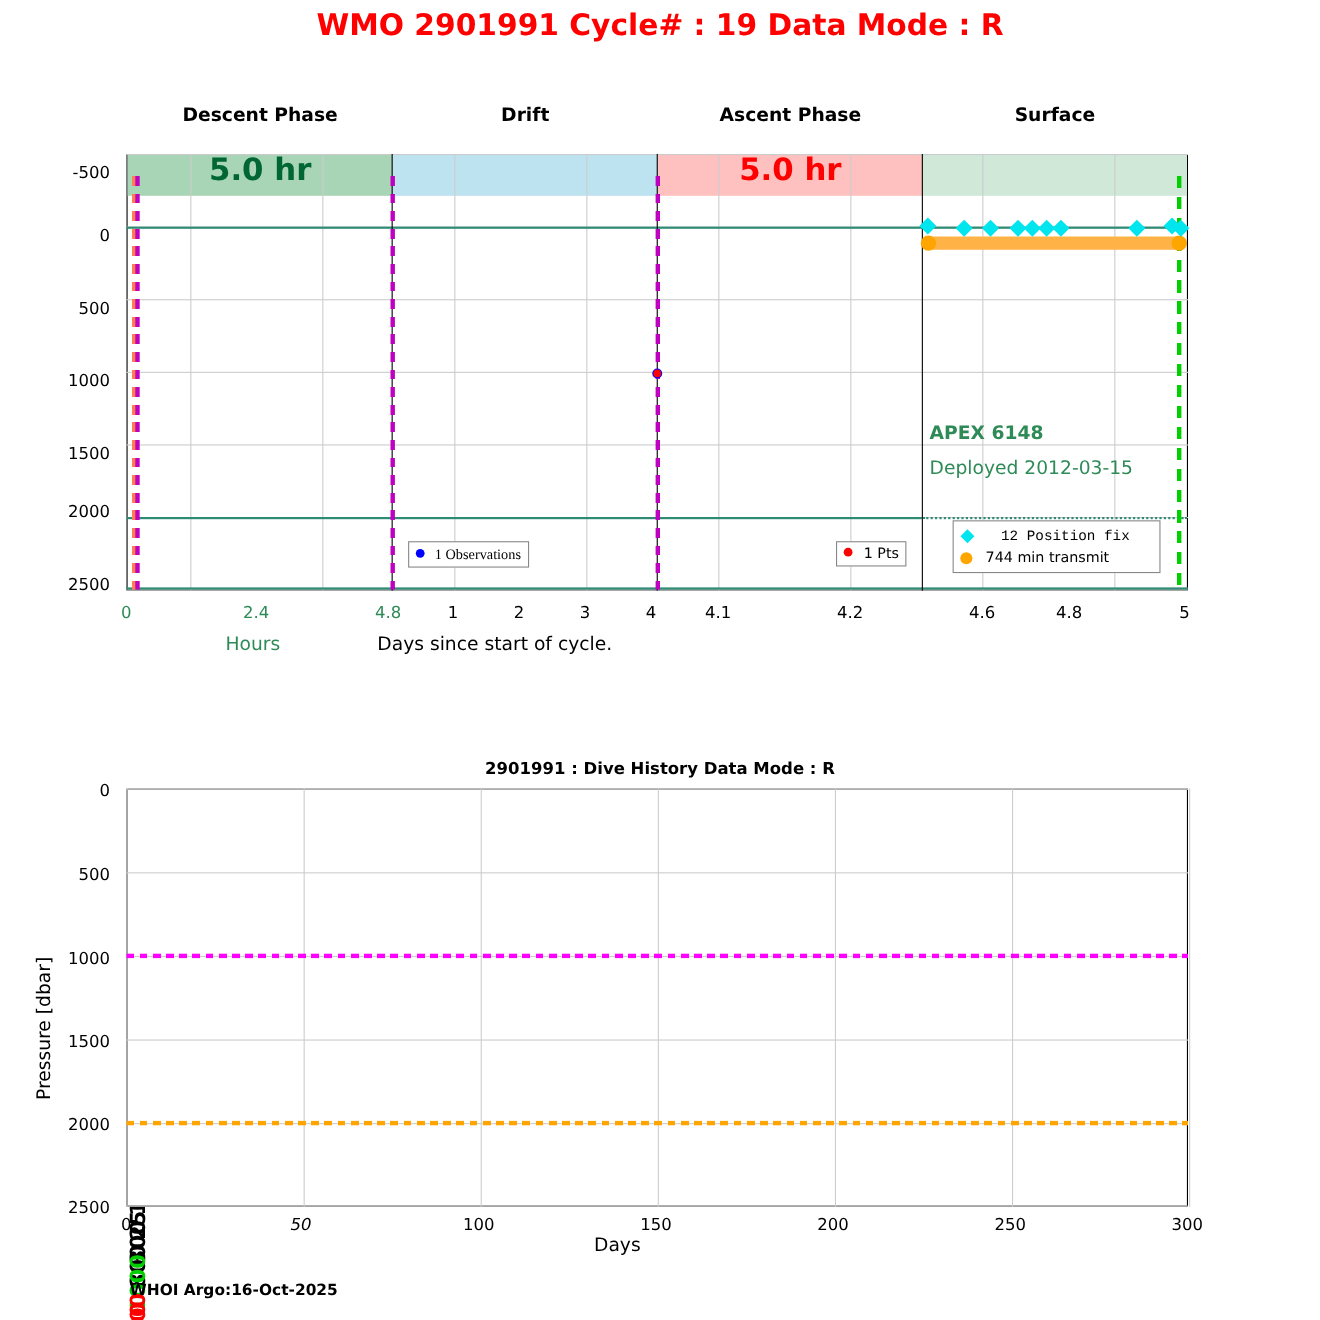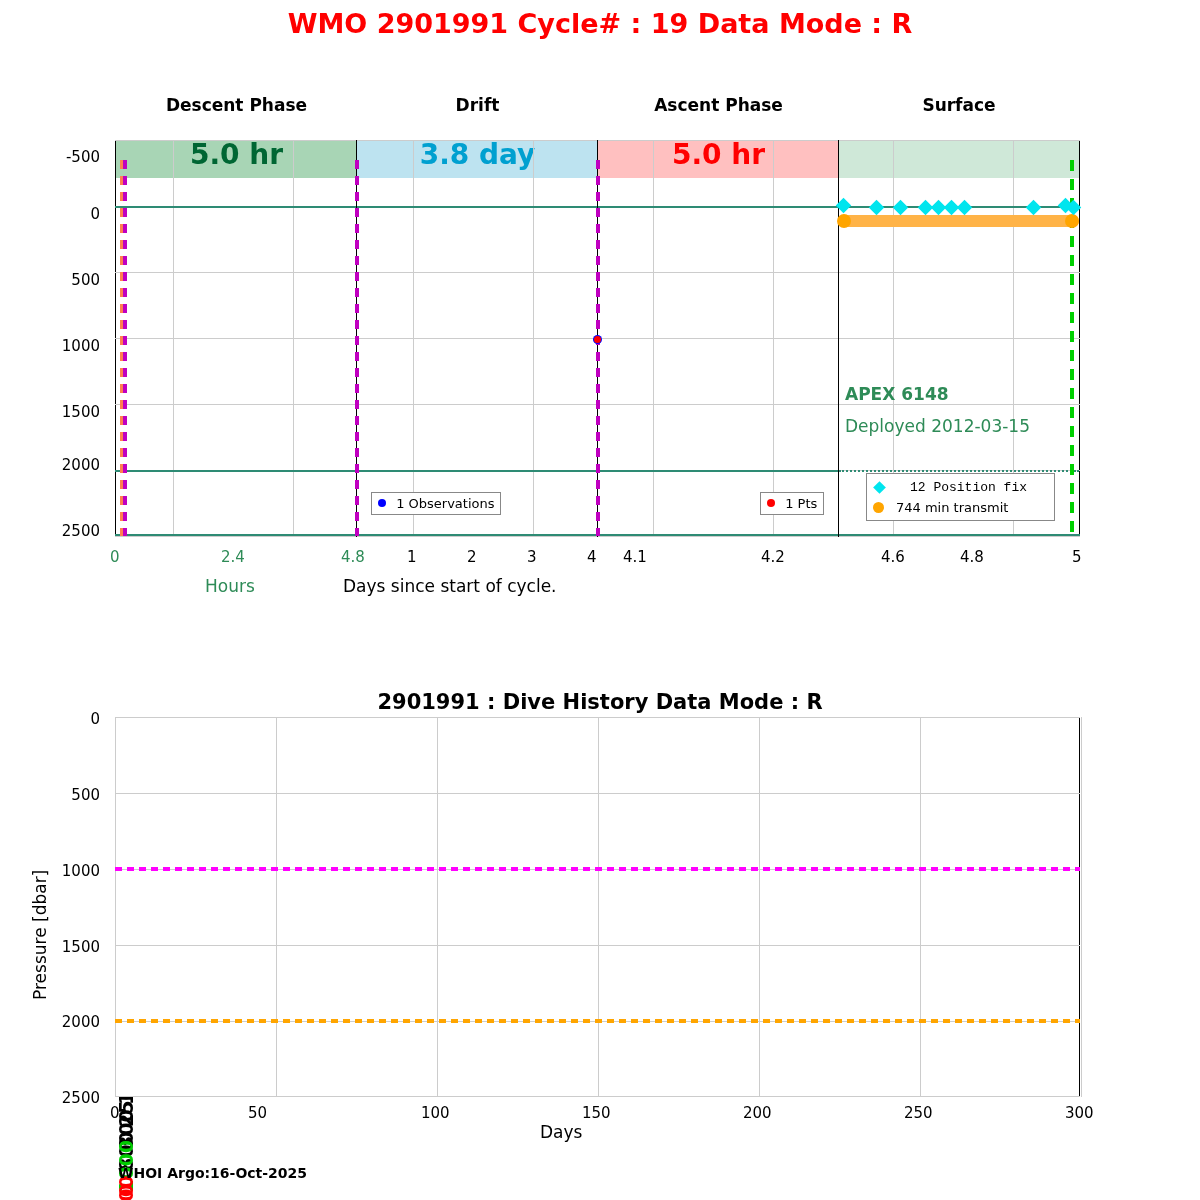--- a/index.html
+++ b/index.html
@@ -17,21 +17,21 @@
   .tick-lbl{position:absolute;font-size:15px;color:#000;}
   .ytick{position:absolute;font-size:15px;color:#000;text-align:right;width:60px;}
   .vdash{position:absolute;width:4px;}
   .vsolid{position:absolute;width:1px;background:#000;}
   .rot{transform-origin:left top;white-space:nowrap;}
   .legendbox{position:absolute;background:#fff;border:1px solid #888;font-size:13px;padding:3px 6px;}
   .diamond{width:11px;height:11px;background:#00e5ee;transform:rotate(45deg);position:absolute;}
   .dot{border-radius:50%;position:absolute;}
   
   #panel2{left:115px;top:717px;width:965px;height:380px;}
-  #bottom-title{top:690px;left:0;width:1200px;text-align:center;font-weight:bold;font-size:21px;color:#000;}
+  #bottom-title{top:690px;left:0;width:1200px;text-align:center;font-weight:bold;font-size:15px;color:#000;}
   .ylabel-rot{position:absolute;font-size:17px;color:#000;transform:rotate(-90deg);transform-origin:left top;white-space:nowrap;}
   .xlabel{position:absolute;font-size:17px;color:#000;}
   #footer{left:118px;top:1165px;font-size:14px;color:#000;font-weight:bold;}
 </style>
 </head>
 <body>
 
 <div class="abs" id="main-title">WMO 2901991    Cycle# : 19    Data Mode : R</div>
 
 <div class="abs" id="panel1">
@@ -41,21 +41,20 @@
   <div class="phase-band" style="left:242px;width:241px;background:#bde3f0;"></div>
   <div class="phase-band" style="left:483px;width:241px;background:#ffc0c0;"></div>
   <div class="phase-band" style="left:724px;width:240px;background:#cfe8d8;"></div>
 
   <div class="phase-label" style="left:1px;top:-45px;width:241px;">Descent Phase</div>
   <div class="phase-label" style="left:242px;top:-45px;width:241px;">Drift</div>
   <div class="phase-label" style="left:483px;top:-45px;width:241px;">Ascent Phase</div>
   <div class="phase-label" style="left:724px;top:-45px;width:240px;">Surface</div>
 
   <div class="phase-value" style="left:1px;top:-2px;width:241px;color:#006633;">5.0 hr</div>
-  <div class="phase-value" style="left:242px;top:-2px;width:241px;color:#00a0d0;">3.8 day</div>
   <div class="phase-value" style="left:483px;top:-2px;width:241px;color:#ff0000;">5.0 hr</div>
 
   <div class="gridv" style="left:58px;"></div>
   <div class="gridv" style="left:178px;"></div>
   <div class="gridv" style="left:298px;"></div>
   <div class="gridv" style="left:418px;"></div>
   <div class="gridv" style="left:538px;"></div>
   <div class="gridv" style="left:658px;"></div>
   <div class="gridv" style="left:778px;"></div>
   <div class="gridv" style="left:898px;"></div>
@@ -107,21 +106,21 @@
   <div class="rot" style="left:253px;top:75px;transform:rotate(-90deg) translate(-100%,0);font-size:19px;font-weight:bold;color:#000;">250</div>
   <div class="rot" style="left:492px;top:25px;transform:rotate(-90deg) translate(-100%,0);font-size:19px;font-weight:bold;color:#000;">300</div>
   <div class="rot" style="left:968px;top:25px;transform:rotate(-90deg) translate(-100%,0);font-size:19px;font-weight:bold;color:#000;">800</div>
   <div class="rot" style="left:962px;top:190px;transform:rotate(-90deg) translate(-100%,0);font-size:19px;font-weight:bold;color:#00cc00;">1000</div>
   <div class="rot" style="left:10px;top:195px;transform:rotate(-90deg) translate(-100%,0);font-size:19px;font-weight:bold;color:#ff0000;">800</div>
   <div class="rot" style="left:20px;top:195px;transform:rotate(-90deg) translate(-100%,0);font-size:19px;font-weight:bold;color:#ff0000;">1000</div>
 
   <div class="abs" style="left:730px;top:244px;font-size:17px;font-weight:bold;color:#2e8b57;">APEX 6148</div>
   <div class="abs" style="left:730px;top:276px;font-size:17px;color:#2e8b57;">Deployed 2012-03-15</div>
 
-  <div class="legendbox" style="left:256px;top:352px;">
+  <div class="legendbox" style="left:256px;top:352px;font-family:Liberation Serif, serif;">
     <span class="dot" style="position:relative;display:inline-block;width:8px;height:8px;background:#0000ff;top:-1px;"></span>
     <span style="margin-left:6px;">1 Observations</span>
   </div>
   <div class="legendbox" style="left:645px;top:352px;">
     <span class="dot" style="position:relative;display:inline-block;width:8px;height:8px;background:#ff0000;top:-1px;"></span>
     <span style="margin-left:6px;">1 Pts</span>
   </div>
   <div class="legendbox" style="left:751px;top:333px;width:175px;">
     <div style="display:flex;align-items:center;height:20px;">
       <span class="diamond" style="position:relative;display:inline-block;width:9px;height:9px;top:0;left:2px;"></span>
@@ -142,21 +141,21 @@
 <div class="abs ytick" style="left:40px;top:456px;">2000</div>
 <div class="abs ytick" style="left:40px;top:522px;">2500</div>
 
 <div class="abs tick-lbl" style="left:110px;top:548px;color:#2e8b57;">0</div>
 <div class="abs tick-lbl" style="left:221px;top:548px;color:#2e8b57;">2.4</div>
 <div class="abs tick-lbl" style="left:341px;top:548px;color:#2e8b57;">4.8</div>
 <div class="abs tick-lbl" style="left:407px;top:548px;">1</div>
 <div class="abs tick-lbl" style="left:467px;top:548px;">2</div>
 <div class="abs tick-lbl" style="left:527px;top:548px;">3</div>
 <div class="abs tick-lbl" style="left:587px;top:548px;">4</div>
-<div class="abs tick-lbl" style="left:623px;top:548px;">4.1</div>
+<div class="abs tick-lbl" style="left:641px;top:548px;">4.1</div>
 <div class="abs tick-lbl" style="left:761px;top:548px;">4.2</div>
 <div class="abs tick-lbl" style="left:881px;top:548px;">4.6</div>
 <div class="abs tick-lbl" style="left:960px;top:548px;">4.8</div>
 <div class="abs tick-lbl" style="left:1072px;top:548px;">5</div>
 
 <div class="abs" style="left:205px;top:576px;font-size:17px;color:#2e8b57;">Hours</div>
 <div class="abs" style="left:343px;top:576px;font-size:17px;color:#000;">Days since start of cycle.</div>
 
 <div class="abs" id="bottom-title">2901991 : Dive History       Data Mode : R</div>
 
@@ -191,21 +190,21 @@
 </div>
 
 <div class="abs ytick" style="left:40px;top:710px;">0</div>
 <div class="abs ytick" style="left:40px;top:786px;">500</div>
 <div class="abs ytick" style="left:40px;top:862px;">1000</div>
 <div class="abs ytick" style="left:40px;top:938px;">1500</div>
 <div class="abs ytick" style="left:40px;top:1013px;">2000</div>
 <div class="abs ytick" style="left:40px;top:1089px;">2500</div>
 
 <div class="abs tick-lbl" style="left:110px;top:1104px;">0</div>
-<div class="abs tick-lbl" style="left:248px;top:1104px;">50</div>
+<div class="abs tick-lbl" style="left:264px;top:1104px;font-style:italic;">50</div>
 <div class="abs tick-lbl" style="left:421px;top:1104px;">100</div>
 <div class="abs tick-lbl" style="left:582px;top:1104px;">150</div>
 <div class="abs tick-lbl" style="left:743px;top:1104px;">200</div>
 <div class="abs tick-lbl" style="left:904px;top:1104px;">250</div>
 <div class="abs tick-lbl" style="left:1065px;top:1104px;">300</div>
 
 <div class="abs xlabel" style="left:540px;top:1122px;">Days</div>
 <div class="ylabel-rot" style="left:30px;top:1000px;">Pressure [dbar]</div>
 
 <div class="abs" id="footer">WHOI Argo:16-Oct-2025</div>

